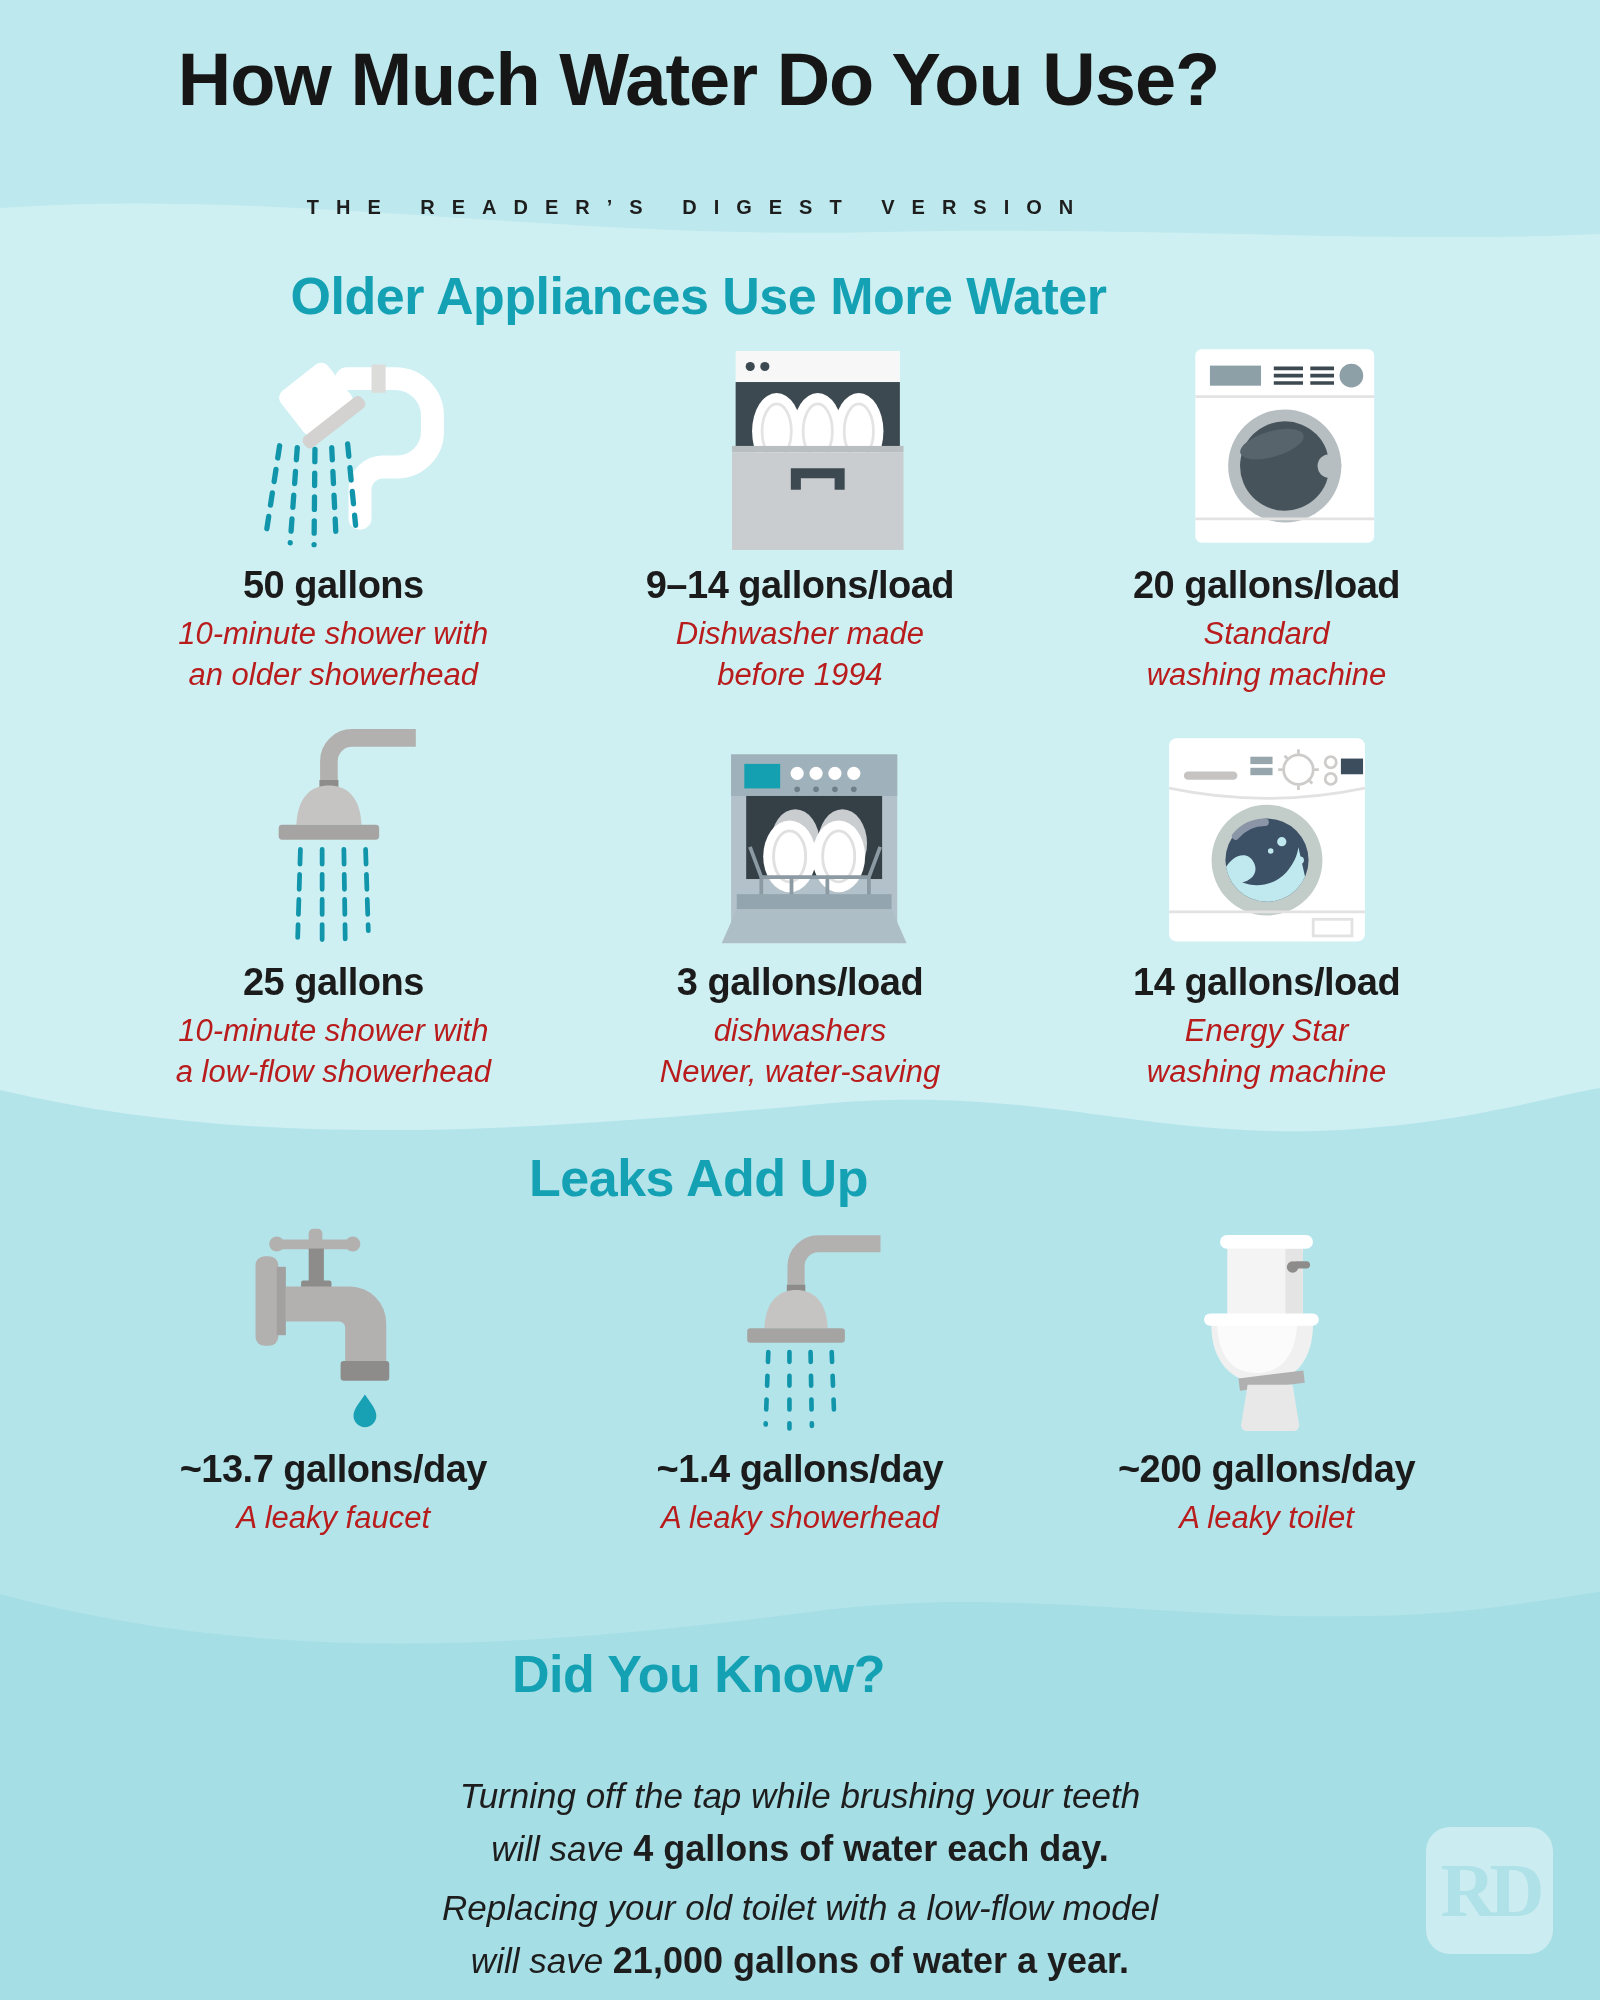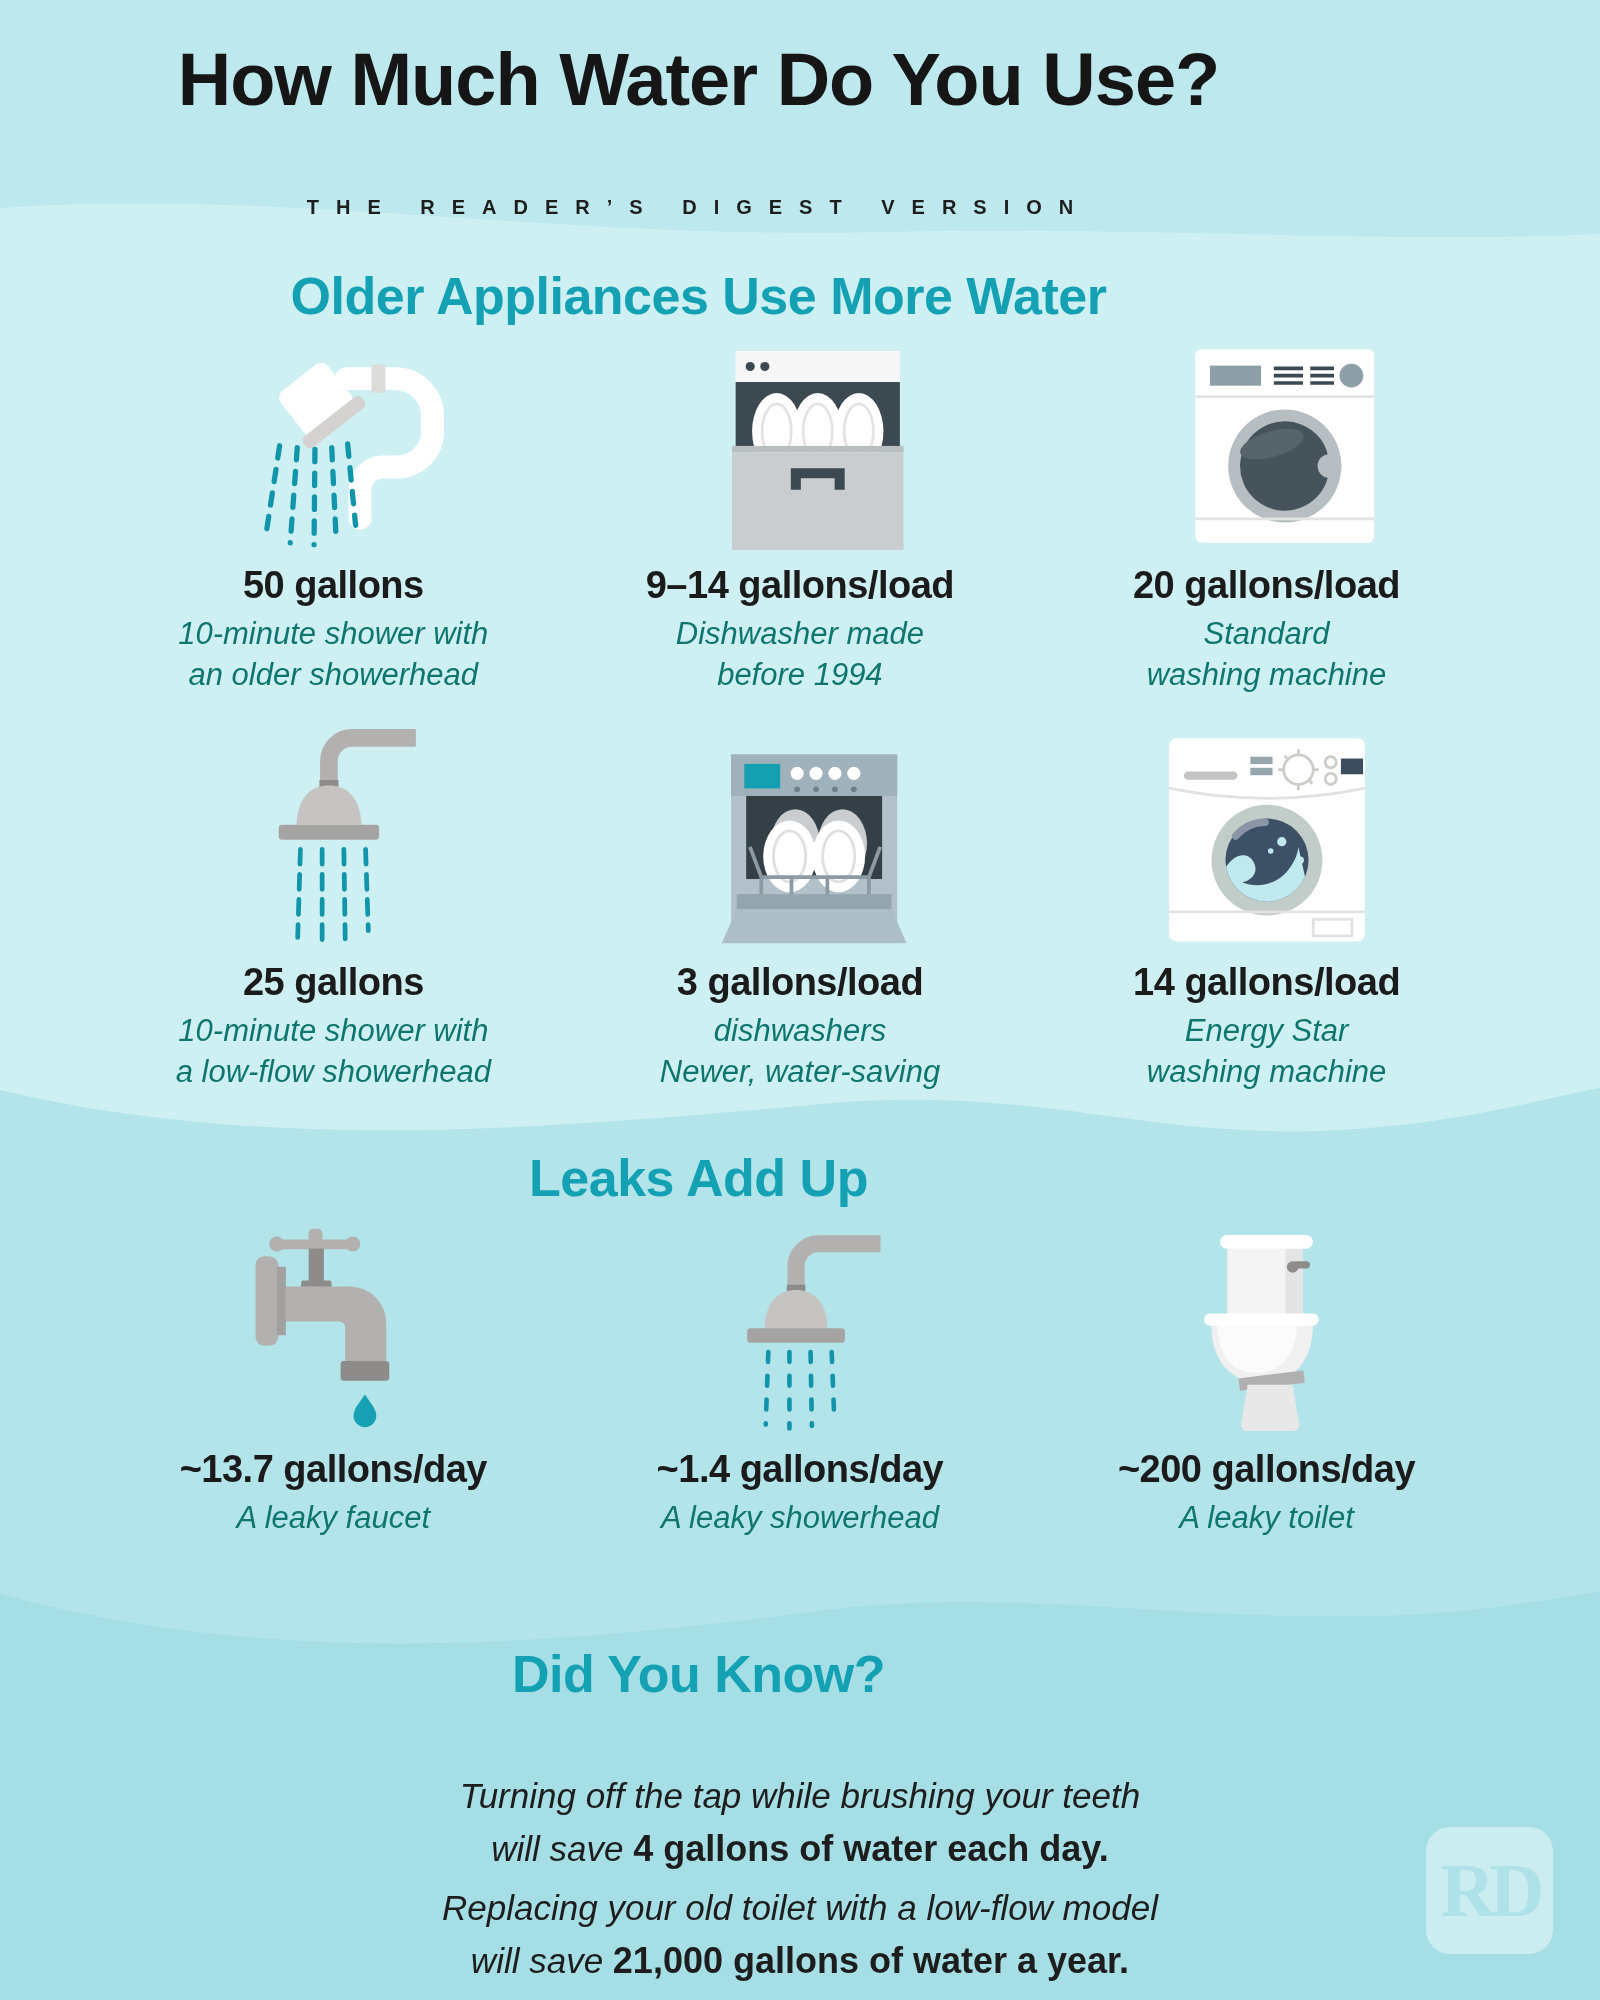--- a/index.html
+++ b/index.html
@@ -19,21 +19,21 @@
   .grid{position:absolute;left:100px;width:1400px;display:flex;}
   .g-row1{top:318px;}
   .g-row2{top:715px;justify-content:center;}
   .g-leaks{top:1204px;}
   .cell{width:466.6px;text-align:center;}
   .iconbox{display:flex;align-items:flex-end;justify-content:center;}
   .g-row1 .iconbox{height:232px;}
   .g-row2 .iconbox{height:232px;}
   .g-leaks .iconbox{height:230px;}
   .value{margin-top:14px;font-size:38px;font-weight:bold;letter-spacing:-0.5px;color:#1b1b1b;}
-  .desc{margin-top:6px;font-size:31px;line-height:41px;font-style:italic;color:#0f766e;}
+  .desc{margin-top:6px;font-size:31px;line-height:41px;font-style:italic;color:#b91c1c;}
   .desc span{display:block;}
   .facts{position:absolute;left:0;width:1600px;text-align:center;font-style:italic;font-size:35px;line-height:53px;color:#1d1d1d;}
   .p1{top:1734px;} .p2{top:1846px;}
   .fact-line{display:block;}
   .fact-bold{font-style:normal;font-weight:bold;font-size:36px;}
   .logo{position:absolute;left:1426px;top:1827px;width:127px;height:127px;border-radius:24px;
         background:rgba(255,255,255,0.42);display:flex;align-items:center;justify-content:center;}
   .logo-text{font-family:"Liberation Serif",serif;font-size:76px;font-weight:bold;color:#aee1e8;letter-spacing:-6px;}
   svg.ic{display:block;}
 </style>

